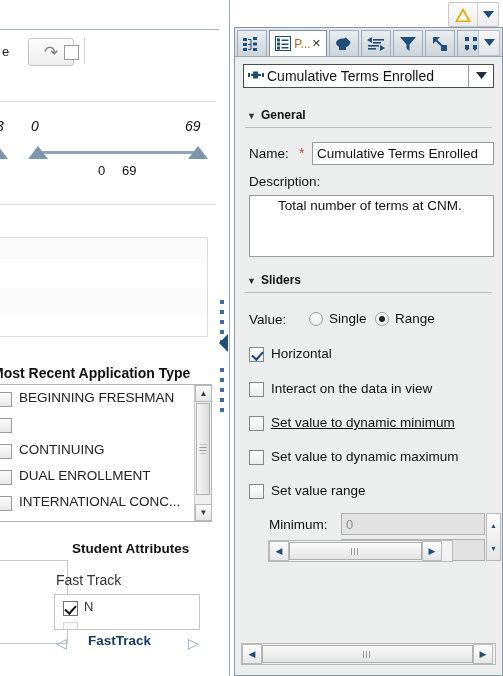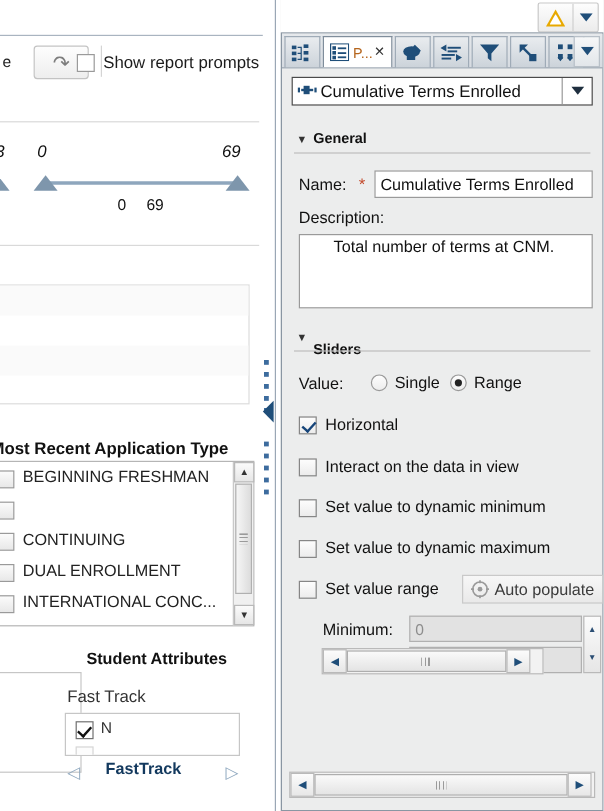--- a/index.html
+++ b/index.html
@@ -143,21 +143,20 @@
 
   <div id="left">
 
     <div class="topbar">
       <span class="e-letter">e</span>
       <div class="refresh-btn">
         <span class="refresh-glyph">↷</span>
       </div>
       <div class="vsep"></div>
       <div class="chk-srp"></div>
-      <span class="srp-label">Show report prompts</span>
     </div>
 
     <div class="hrule" style="top:101px;left:0;width:216px;"></div>
 
     <div class="slider-wrap">
       <span class="s-val" style="left:-4px;top:10px;">3</span>
       <div class="s-thumb" style="left:-12px;top:38px;"></div>
 
       <span class="s-val" style="left:31px;top:10px;">0</span>
       <span class="s-val" style="left:185px;top:10px;">69</span>
@@ -364,52 +363,44 @@
       <div class="secline" style="left:10px;top:99px;width:247px;"></div>
 
       <span class="flabel" style="left:14px;top:118px;">Name:</span>
       <span class="req" style="left:64px;top:117px;">*</span>
       <input class="tinput" style="left: 77px; top: 114px; width: 182px; height: 23px;" value="Cumulative Terms Enrolled">
 
       <span class="flabel" style="left:14px;top:146px;">Description:</span>
       <textarea class="tinput" style="left: 14px; top: 167px; width: 245px; height: 62px; padding-left: 28px;">Total number of terms at CNM.</textarea>
 
       <span class="secarrow" style="left:12px;top:248px;">▼</span>
-      <span class="sectitle" style="left:26px;top:256px;">Sliders</span>
+      <span class="sectitle" style="left:26px;top:245px;">Sliders</span>
       <div class="secline" style="left:10px;top:264px;width:247px;"></div>
 
       <span class="flabel" style="left:14px;top:284px;">Value:</span>
       <span class="radio" style="left:74px;top:284px;"></span>
       <span class="ctext" style="left:94px;top:283px;">Single</span>
       <span class="radio on" style="left:140px;top:284px;"></span>
       <span class="ctext" style="left:160px;top:283px;">Range</span>
 
       <span class="cbox on" style="left:14px;top:319px;"></span>
       <span class="ctext" style="left:36px;top:318px;">Horizontal</span>
 
       <span class="cbox" style="left:14px;top:354px;"></span>
       <span class="ctext" style="left:36px;top:353px;">Interact on the data in view</span>
 
       <span class="cbox" style="left:14px;top:388px;"></span>
-      <span class="ctext" style="left:36px;top:387px;">Set value to dynamic minimum</span>
+      <span class="ctext" style="left:36px;top:387px;text-decoration:underline;">Set value to dynamic minimum</span>
 
       <span class="cbox" style="left:14px;top:422px;"></span>
       <span class="ctext" style="left:36px;top:421px;">Set value to dynamic maximum</span>
 
       <span class="cbox" style="left:14px;top:456px;"></span>
       <span class="ctext" style="left:36px;top:455px;">Set value range</span>
 
-      <div class="autopop" style="left:150px;top:451px;width:118px;">
-        <svg width="16" height="16" viewBox="0 0 16 16" style="margin-left:6px;">
-          <circle cx="8" cy="8" r="6" fill="none" stroke="#9a9a9a" stroke-width="1.4"></circle>
-          <circle cx="8" cy="8" r="2" fill="#9a9a9a"></circle>
-          <path d="M8 0.5 V3 M8 13 V15.5 M0.5 8 H3 M13 8 H15.5" stroke="#9a9a9a" stroke-width="1.4"></path>
-        </svg>
-        <span class="ap-text">Auto populate</span>
-      </div>
 
       <span class="flabel" style="left:34px;top:489px;">Minimum:</span>
       <input class="spinbox" style="left: 106px; top: 485px; width: 144px; height: 22px;" value="0">
       <input class="spinbox" style="left: 106px; top: 511px; width: 144px; height: 22px;" value="69">
 
       <div class="spinner" style="left:251px;top:485px;width:15px;height:48px;">
         <div>▲</div>
         <div>▼</div>
       </div>
 

